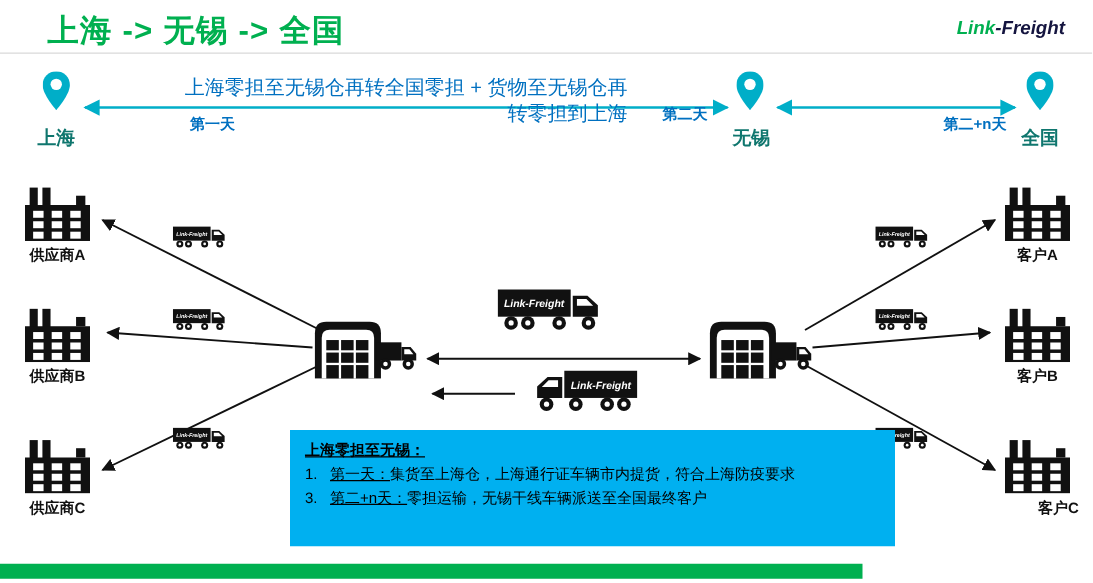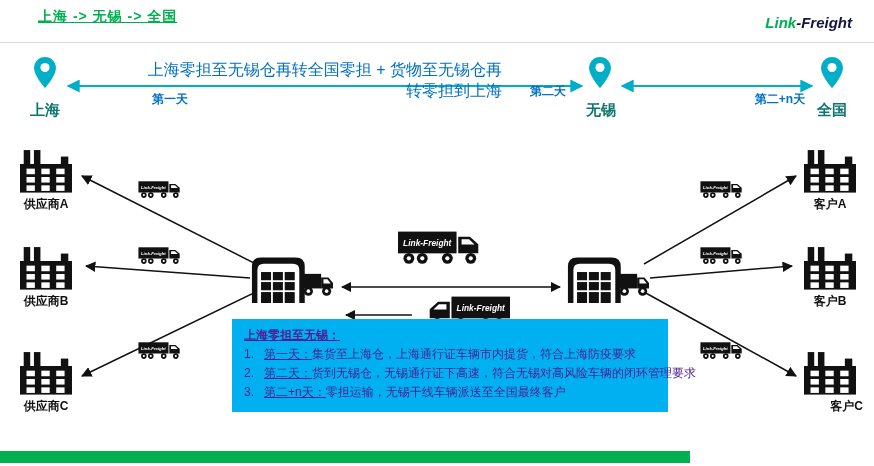--- a/index.html
+++ b/index.html
@@ -11,23 +11,22 @@
     position:relative;
     width:874px; height:466px;
     background:#ffffff;
     overflow:hidden;
   }
   .abs { position:absolute; }
 
   
   .title {
     left:38px; top:8px;
-    font-size:14px; font-weight:bold; color:#00B050;
+    font-size:25px; font-weight:bold; color:#00B050;
     letter-spacing:1px;
-    text-decoration:underline;
   }
   .logo {
     right:22px; top:14px;
     font-size:15px; font-weight:bold; font-style:italic;
   }
   .logo .lg-link { color:#00B050; }
   .logo .lg-freight { color:#14143f;margin-top:17px; }
   .header-divider {
     left:0; top:42px; width:874px; height:1px;
     background:#d9d9d9;
@@ -61,22 +60,22 @@
     fill:#ffffff; font-style:italic; font-weight:bold;
     font-size:10px; text-anchor:middle;
     font-family:"Liberation Sans","DejaVu Sans",sans-serif;
   }
 
   
   .overlay { left:0; top:0; pointer-events:none; }
 
   
   .info-box {
-    left:232px; top:319px; width:436px; height:93px;
-    background:#00B0F0; color:#4c1d95;
+    left:232px; top:344px; width:484px; height:93px;
+    background:#00B0F0; color:#000000;
     padding:7px 12px;
     font-size:12px; line-height:19px;
   }
   .info-heading { font-weight:bold; text-decoration:underline; display:block; }
   .info-item { display:block; white-space:nowrap; }
   .info-num { display:inline-block; width:20px; }
   .info-day { text-decoration:underline; }
 
   .bottom-bar {
     left:0; top:451px; width:690px; height:12px;
@@ -281,22 +280,19 @@
       </g>
     <text class="truck-text" x="75" y="20">Link-Freight</text>
   </svg>
 
   <div class="abs info-box">
     <span class="info-heading">上海零担至无锡：</span>
     <span class="info-item">
       <span class="info-num">1.</span><span class="info-day">第一天：</span><span>集货至上海仓，上海通行证车辆市内提货，符合上海防疫要求</span>
     </span>
     <span class="info-item">
-      <span class="info-num">2.</span><span class="info-day">第二天：</span><span>货到无锡仓，无锡通行证下高速，符合无锡对高风险车辆的闭环管理要求</span>
-    </span>
-    <span class="info-item">
       <span class="info-num">3.</span><span class="info-day">第二+n天：</span><span>零担运输，无锡干线车辆派送至全国最终客户</span>
     </span>
   </div>
 
   <div class="abs bottom-bar"></div>
 
 </div>
 
 </body></html>

